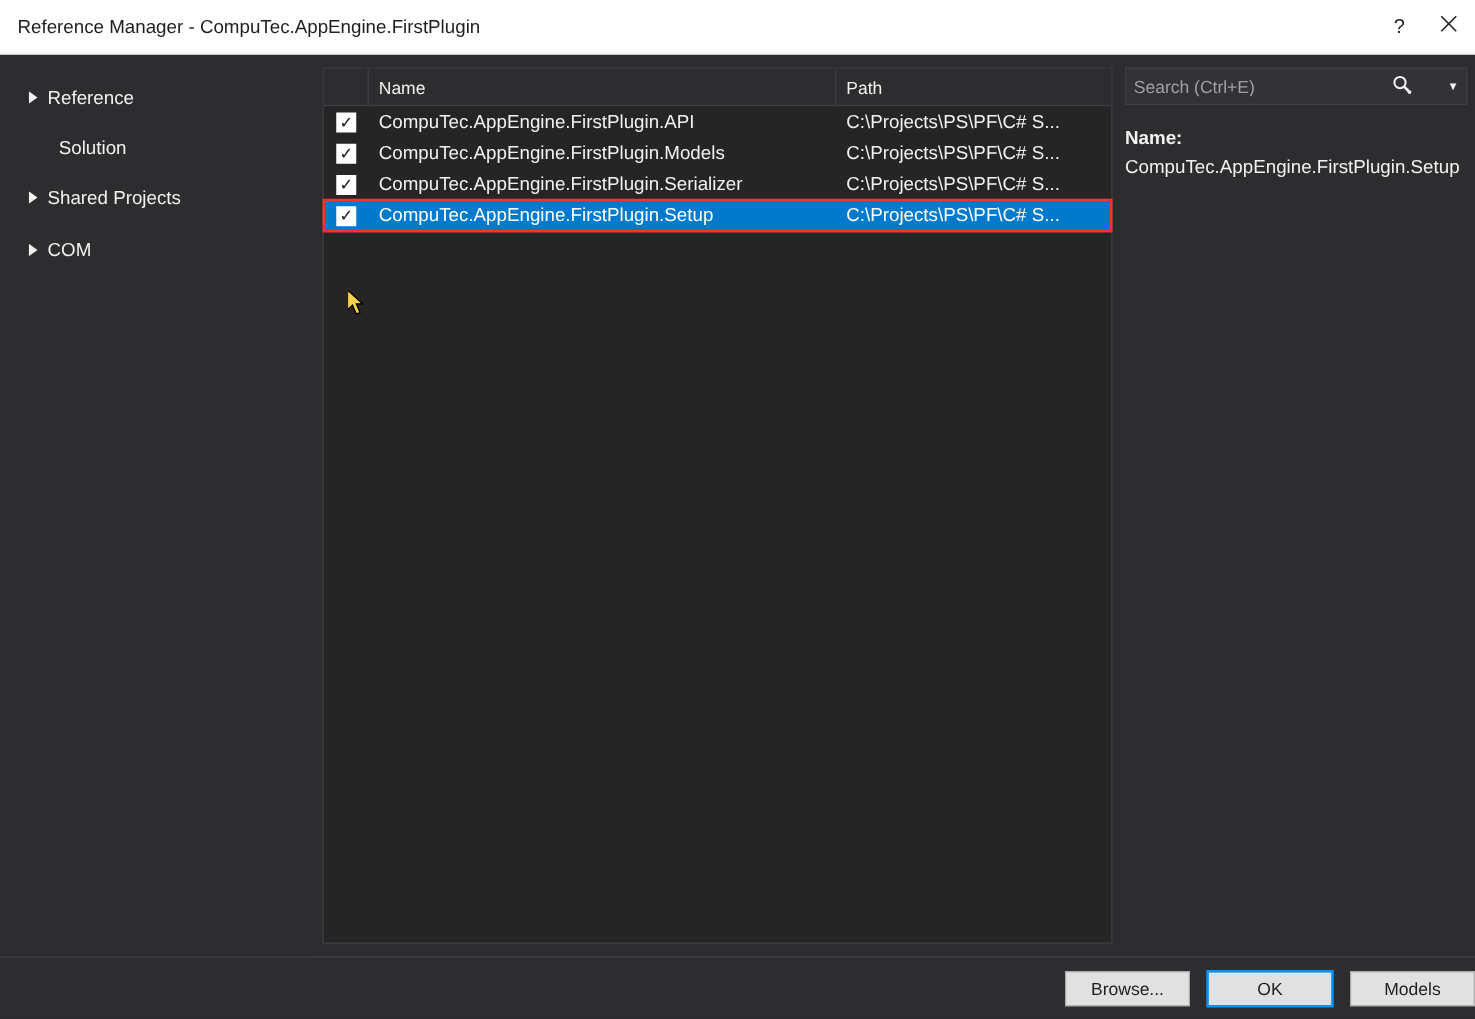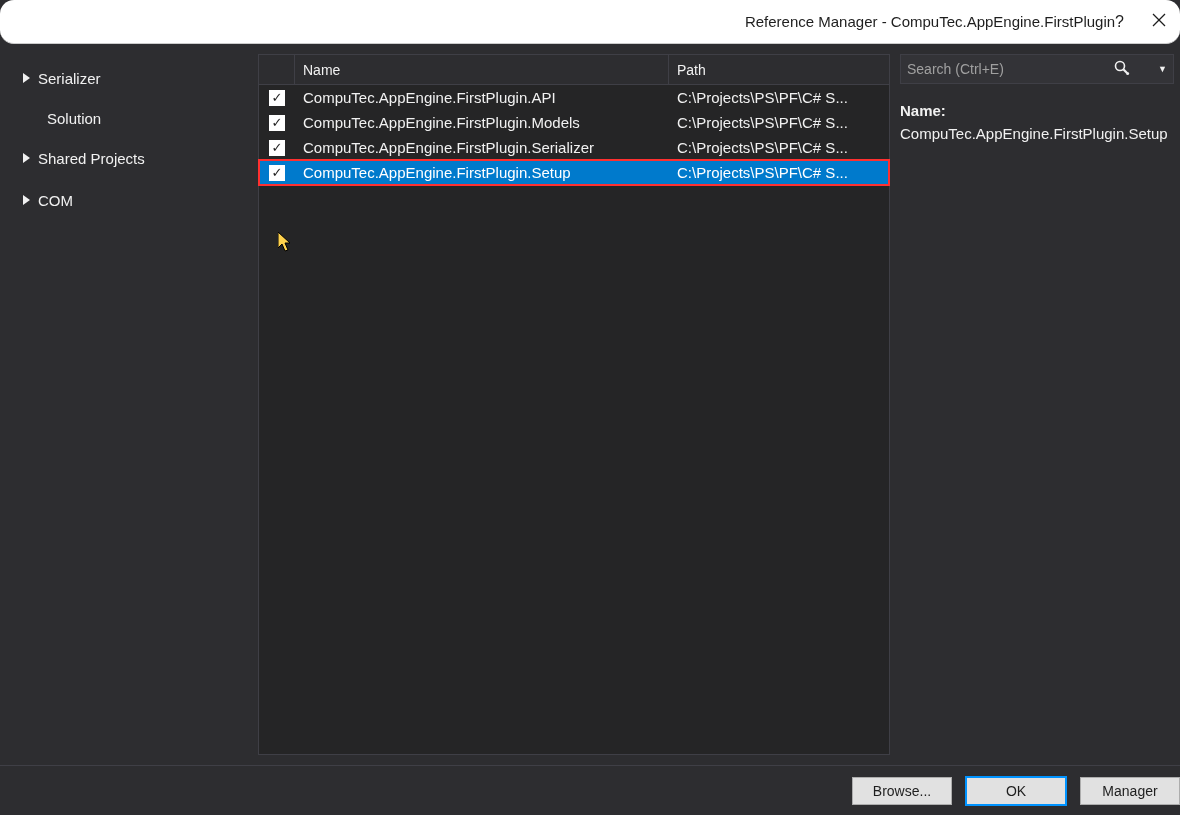--- a/index.html
+++ b/index.html
@@ -13,24 +13,23 @@
       overflow: hidden;
       position: relative;
     }
 
     
     .titlebar {
       height: 44px;
       background: #ffffff;
       display: flex;
       align-items: center;
-      justify-content: flex-end;
+      justify-content: space-between;
       padding: 0 8px 0 14px;
       border-bottom: 1px solid #cccccc;
-      border-radius: 14px;
     }
     .titlebar-title {
       color: #1e1e1e;
       font-size: 15px;
     }
     .titlebar-controls {
       display: flex;
       align-items: center;
       gap: 28px;
       padding-right: 6px;
@@ -275,21 +274,21 @@
 
 <div class="body-wrap">
 
   <div class="sidebar">
     <div class="sidebar-item top-level">
       <span class="chevron">
         <svg width="8" height="10" viewBox="0 0 8 10">
             <polygon points="0,0 7,5 0,10" fill="#f1f1f1"></polygon>
           </svg>
       </span>
-      <span>Serializer</span>
+      <span>Reference</span>
     </div>
 
     <div class="sidebar-subitem">
       <span>Solution</span>
     </div>
 
     <div class="sidebar-item top-level">
       <span class="chevron">
         <svg width="8" height="10" viewBox="0 0 8 10">
             <polygon points="0,0 7,5 0,10" fill="#f1f1f1"></polygon>
@@ -361,20 +360,20 @@
     </div>
     <div class="details-label">Name:</div>
     <div class="details-value">CompuTec.AppEngine.FirstPlugin.Setup</div>
   </div>
 
 </div>
 
 <div class="footer">
   <div class="btn">Browse...</div>
   <div class="btn primary">OK</div>
-  <div class="btn">Manager</div>
+  <div class="btn">Models</div>
 </div>
 
 <div class="cursor-pointer">
   <svg viewBox="0 0 18 22">
     <polygon points="0,0 0,16 4,12 7,19 10,18 7,11 12,11" fill="#ffd24d" stroke="#000000" stroke-width="1"></polygon>
   </svg>
 </div>
 
 </body></html>

